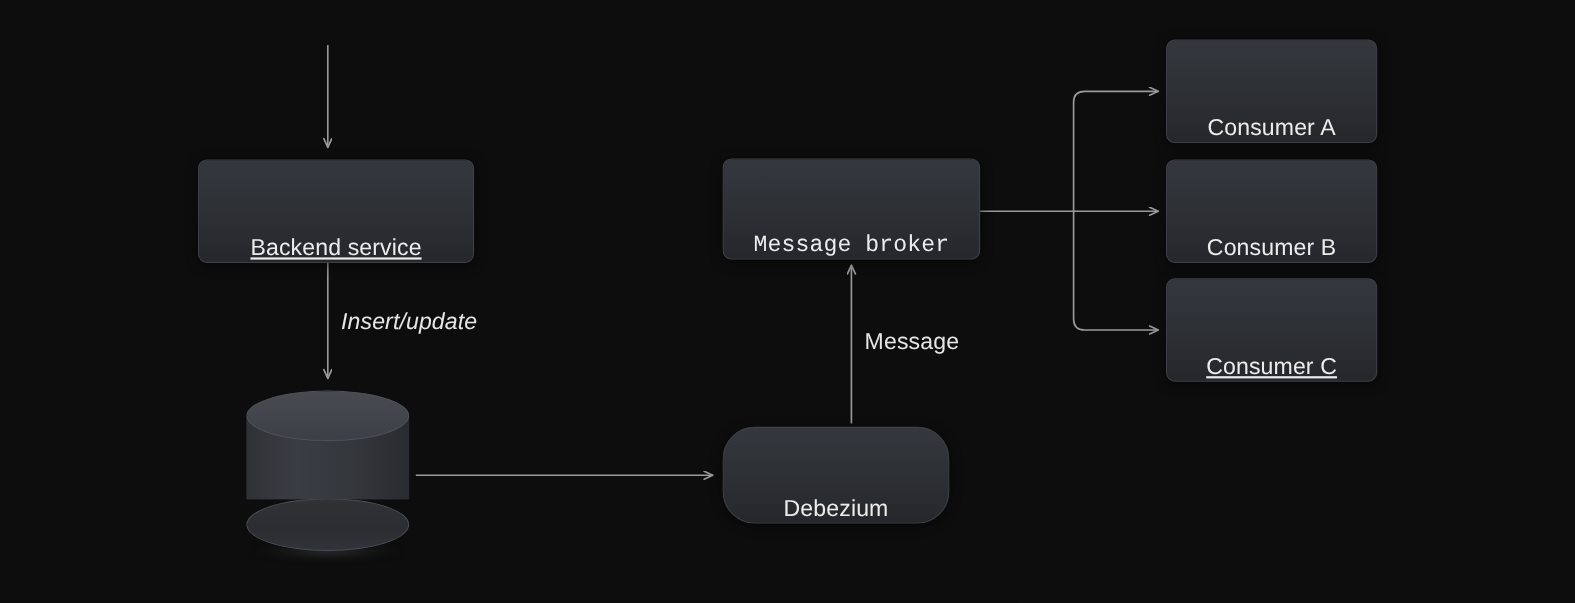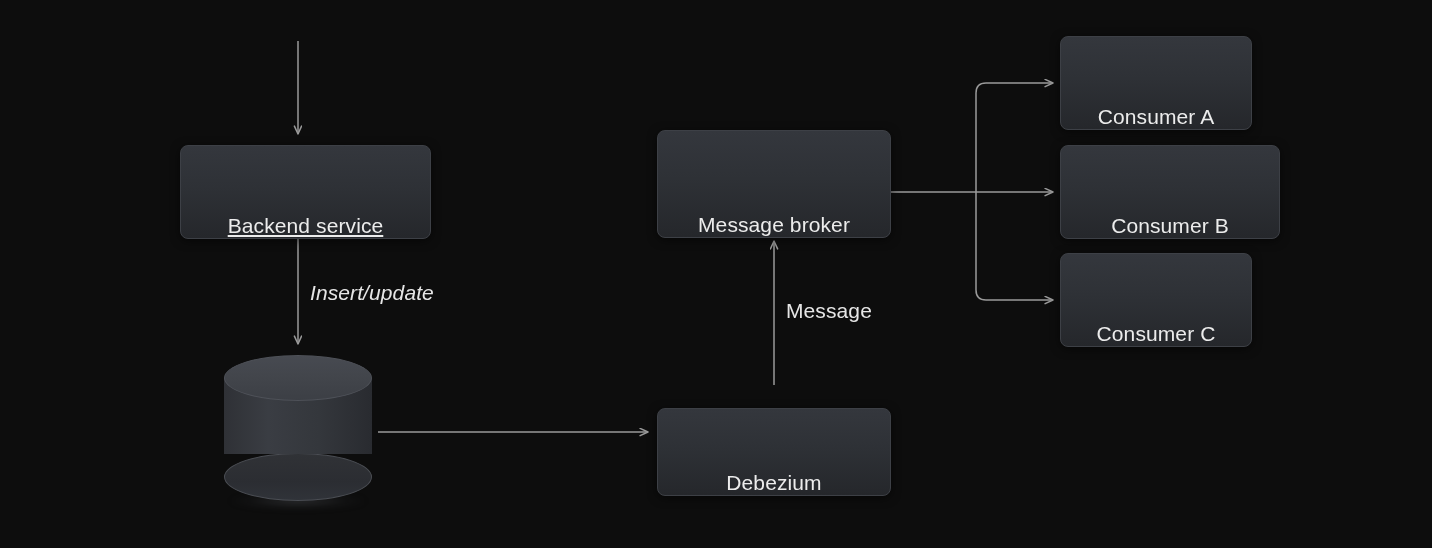--- a/index.html
+++ b/index.html
@@ -141,37 +141,37 @@
     <span>Backend service</span>
   </div>
 
   <div class="db-cyl" style="left:224px; top:355px; width:148px; height:155px;">
     <div class="db-shadow"></div>
     <div class="db-bottom"></div>
     <div class="db-body-mask"></div>
     <div class="db-top"></div>
   </div>
 
-  <div class="node-box" style="left:657px; top:408px; width:234px; height:88px;">
+  <div class="node-box" style="left:657px; top:388px; width:206px; height:88px;border-radius:29px;">
     <span>Debezium</span>
   </div>
 
-  <div class="node-box" style="left:657px; top:130px; width:234px; height:108px;">
+  <div class="node-box" style="left:657px; top:144px; width:234px; height:92px;font-family:Liberation Mono, monospace;">
     <span>Message broker</span>
   </div>
 
   <div class="node-box" style="left:1060px; top:36px; width:192px; height:94px;">
     <span>Consumer A</span>
   </div>
 
-  <div class="node-box" style="left:1060px; top:145px; width:220px; height:94px;">
+  <div class="node-box" style="left:1060px; top:145px; width:192px; height:94px;">
     <span>Consumer B</span>
   </div>
 
-  <div class="node-box" style="left:1060px; top:253px; width:192px; height:94px;">
+  <div class="node-box" style="left:1060px; top:253px; width:192px; height:94px;text-decoration:underline;">
     <span>Consumer C</span>
   </div>
 
   <div class="edge-label" style="left:310px; top:281px;font-style:italic;">
     <span>Insert/update</span>
   </div>
 
 
   <div class="edge-label" style="left:786px; top:299px;">
     <span>Message</span>

